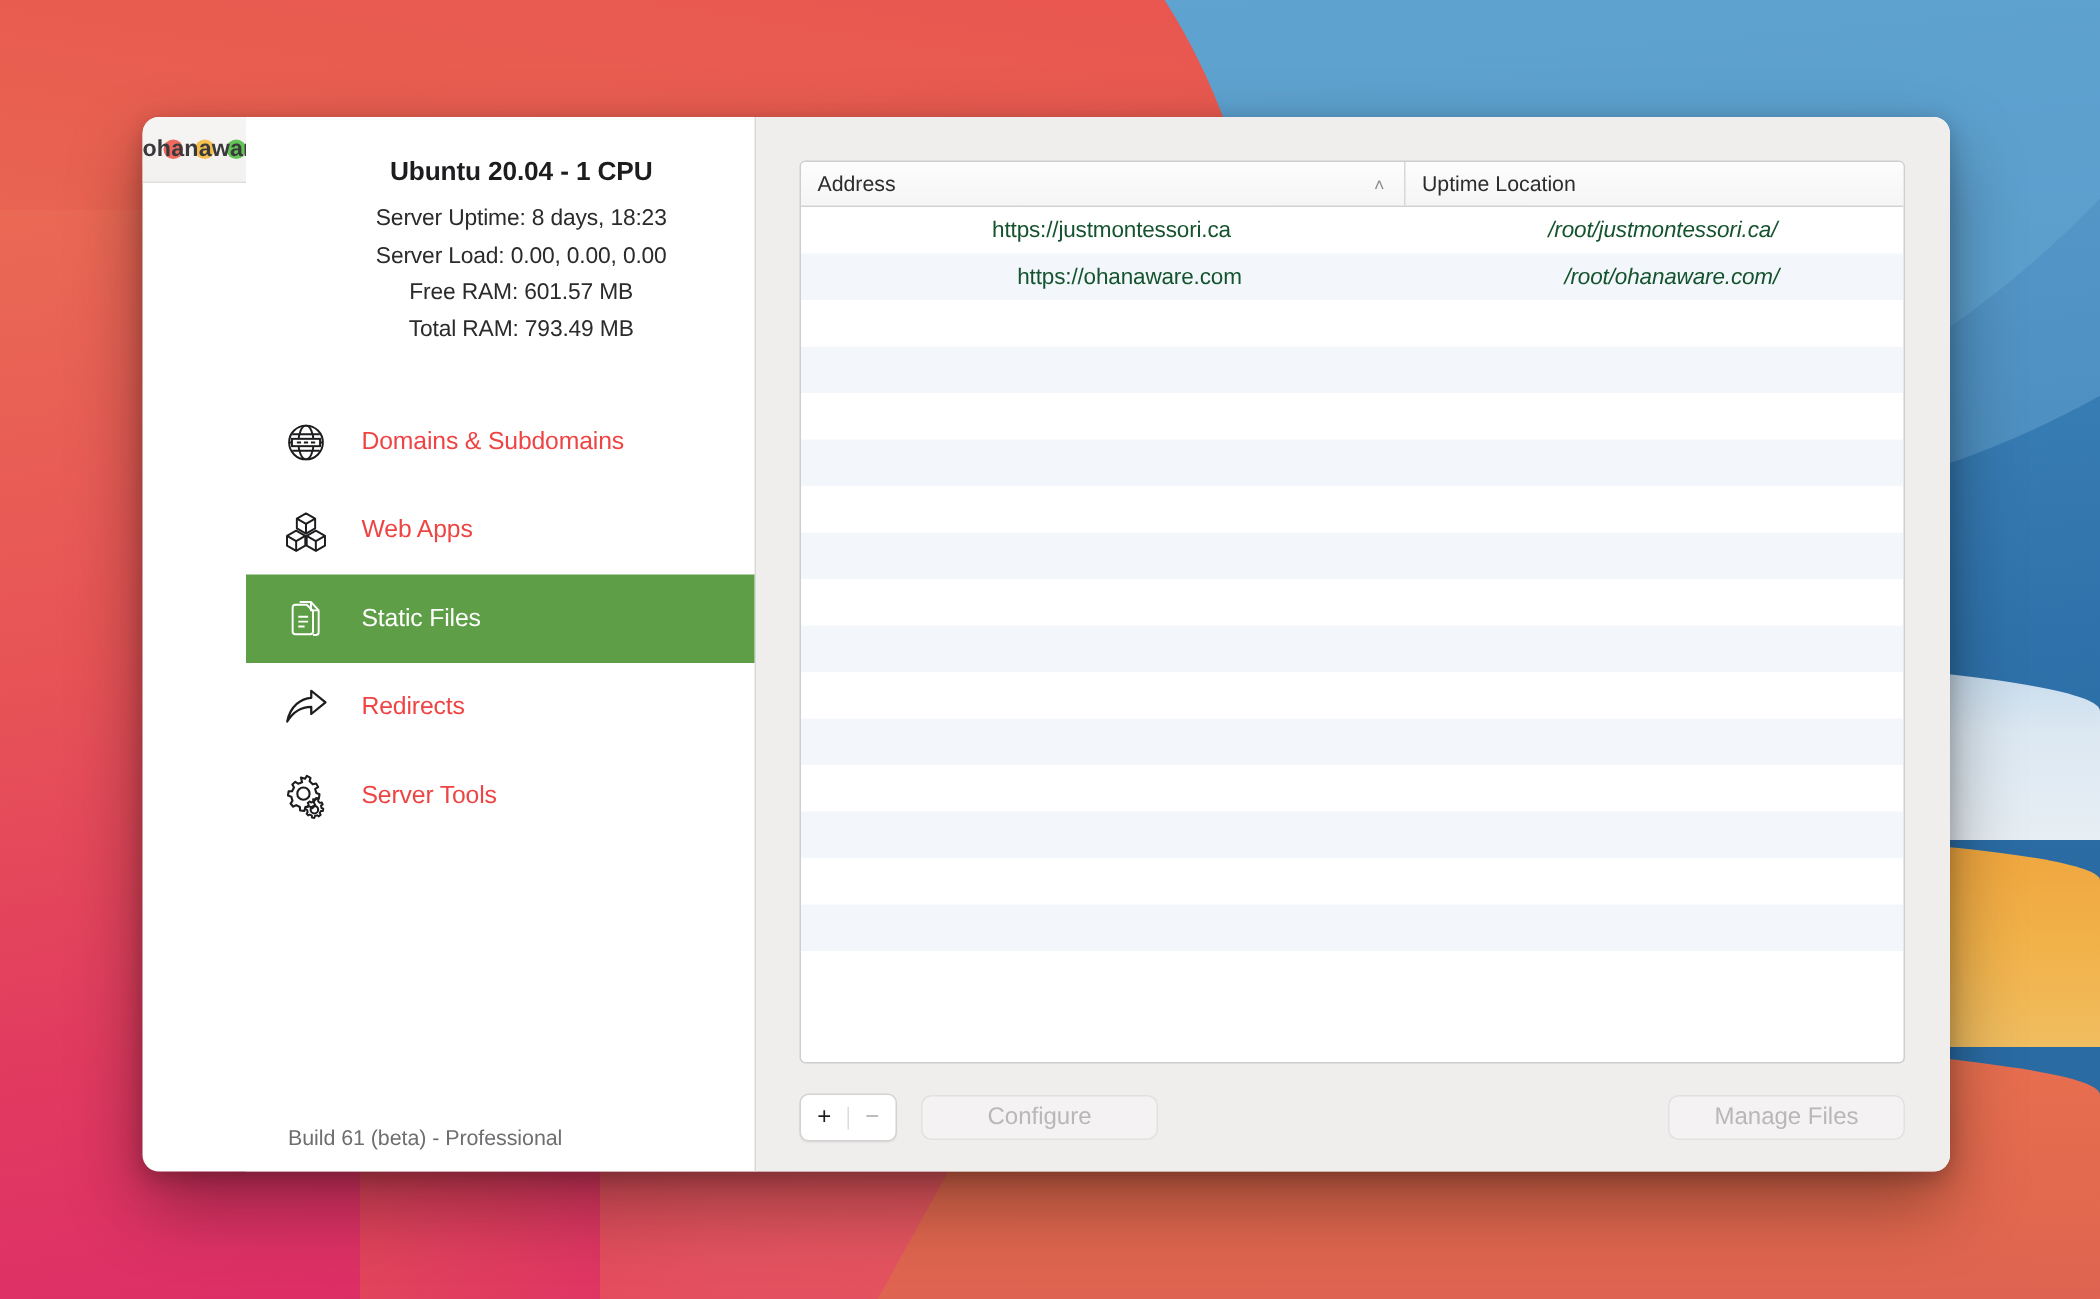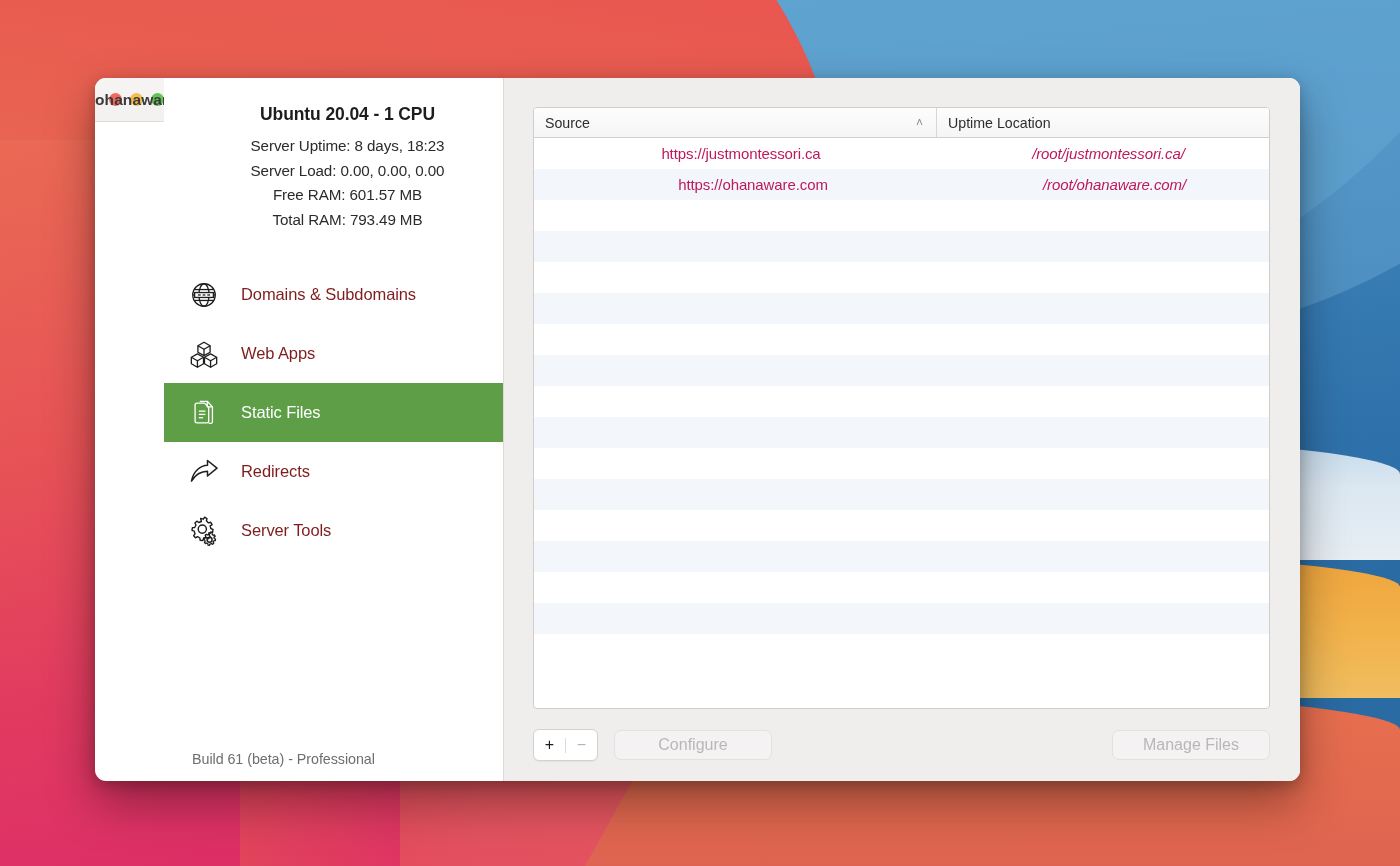--- a/index.html
+++ b/index.html
@@ -172,21 +172,21 @@
     flex: 0 0 36px;
     display: flex;
     align-items: center;
     justify-content: center;
     color: #1d1d1f;
   }
   .nav-item.selected .nav-icon { color: #ffffff; }
   .nav-label {
     margin-left: 19px;
     font-size: 16.5px;
-    color: #7f1d1d;
+    color: #ef4444;
     letter-spacing: -.1px;
   }
   .nav-item.selected .nav-label { color: #ffffff; }
   #build-info {
     position: absolute;
     left: 28px;
     bottom: 14px;
     font-size: 14.3px;
     color: #6e6e70;
     letter-spacing: -.05px;
@@ -241,21 +241,21 @@
   }
   #table-rows {
     flex: 1;
     overflow: hidden;
   }
   .row {
     height: 31px;
     display: flex;
     align-items: center;
     font-size: 15px;
-    color: #be185d;
+    color: #14532d;
     box-sizing: border-box;
     letter-spacing: -.1px;
   }
   .row.alt { background: #f3f7fc; padding-left: 12px; }
   .cell-addr { width: 403px; flex: 0 0 403px; padding-left: 11px; box-sizing: border-box; }
   .cell-src  { flex: 1; padding-left: 11px; box-sizing: border-box; font-style: italic; }
 
   
   #toolbar {
     height: 72px;
@@ -418,21 +418,21 @@
         </div>
 
         <div id="build-info">Build 61 (beta) - Professional</div>
       </div>
 
       <div id="content">
 
         <div id="table-wrap">
           <div id="table-header">
             <div class="th addr">
-              <span>Source</span>
+              <span>Address</span>
               <span class="sort-chev">˄</span>
             </div>
             <div class="th src">
               <span>Uptime Location</span>
             </div>
           </div>
 
           <div id="table-rows">
             <div class="row">
               <div class="cell-addr">https://justmontessori.ca</div>

